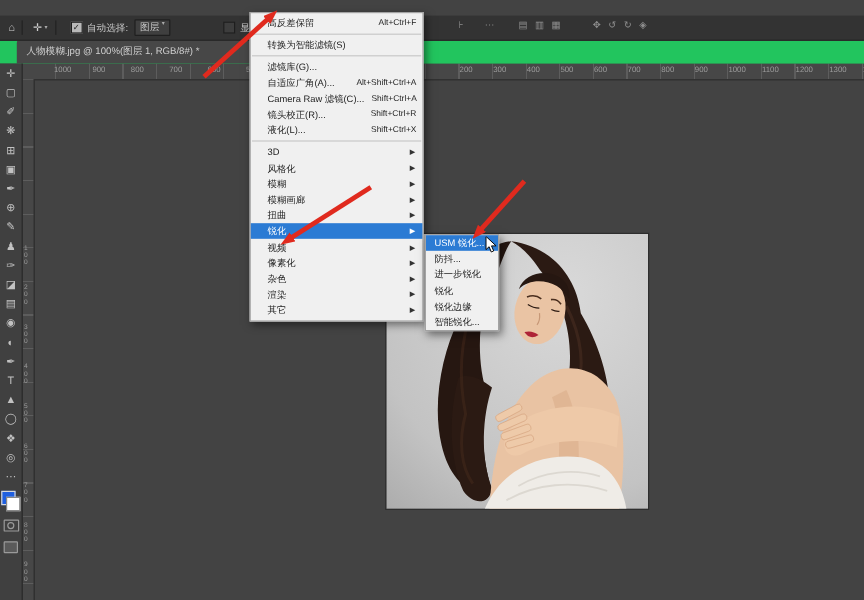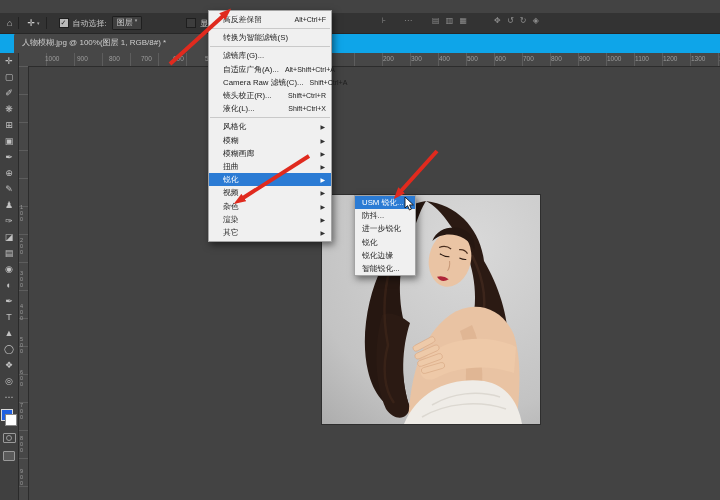--- a/index.html
+++ b/index.html
@@ -24,21 +24,21 @@
   .ob-divider{width:1px;height:12px;background:#222;margin:0 6px;}
   .checkbox{width:8px;height:8px;background:#b9b9b9;border:1px solid #1e1e1e;display:inline-flex;
             align-items:center;justify-content:center;font-size:7px;color:#222;margin-left:6px;}
   .checkbox.empty{background:#3d3d3d;}
   .ob-label{margin-left:4px;white-space:nowrap;}
   .ob-select{display:inline-flex;border:1px solid #1f1f1f;background:#3f3f3f;
              height:12px;padding:0 4px;margin-left:5px;border-radius:1px;}
   .ob-right-icon{position:absolute;top:3px;font-size:8px;color:#8d8d8d;letter-spacing:2px;white-space:nowrap;}
 
   
-  .tabbar{position:absolute;top:33px;left:0;right:0;height:20px;background:#0ea5e9;z-index:8;}
+  .tabbar{position:absolute;top:33px;left:0;right:0;height:20px;background:#22c55e;z-index:8;}
   .tab{position:absolute;left:14px;top:0;height:20px;width:202px;background:#474747;color:#cfcfcf;
        font-size:8px;line-height:20px;padding:0 8px;border-radius:3px 3px 0 0;white-space:nowrap;
        overflow:hidden;box-sizing:border-box;}
 
   
   .hruler{position:absolute;top:53px;left:18px;right:0;height:13px;background:#474747;
           border-bottom:1px solid #2c2c2c;z-index:7;overflow:hidden;
           background-image:repeating-linear-gradient(90deg,#5d5d5d 0 1px,transparent 1px 28px);}
   .hnum{position:absolute;top:2px;font-size:6.5px;color:#9c9c9c;}
   .vruler{position:absolute;top:66px;left:18px;width:10px;bottom:0;background:#474747;
@@ -59,21 +59,21 @@
             display:flex;align-items:center;justify-content:center;}
   .mask-btn i{width:4px;height:4px;border:1px solid #9a9a9a;border-radius:50%;display:block;}
   .screen-btn{width:10px;height:8px;border:1px solid #9a9a9a;border-radius:1px;margin:8px auto 0;background:#5a5a5a;}
 
   
   .canvas{position:absolute;top:66px;left:28px;right:0;bottom:0;background:#434343;z-index:1;}
   .photo{position:absolute;left:322px;top:195px;width:218px;height:229px;z-index:2;box-shadow:0 0 0 1px #2e2e2e;}
   .photo svg{display:block;}
 
   
-  .menu{position:absolute;left:208px;top:10px;width:124px;background:#f0f0f0;border:1px solid #a3a3a3;
+  .menu{position:absolute;left:208px;top:10px;width:145px;background:#f0f0f0;border:1px solid #a3a3a3;
         box-shadow:2px 3px 7px rgba(0,0,0,.5);z-index:20;padding:2px 0;box-sizing:border-box;}
   .mi{display:flex;align-items:center;height:13.2px;padding:0 5px 0 14px;color:#1d1d1d;
       font-size:7.8px;white-space:nowrap;}
   .mi .sc{margin-left:auto;font-size:7px;padding-left:6px;}
   .mi .sub{margin-left:auto;font-size:6px;color:#333;padding-right:1px;}
   .mi.hl{background:#2b7bd4;color:#fff;}
   .mi.hl .sub{color:#fff;}
   .sep{height:1px;background:#c9c9c9;margin:2px 1px;}
 
   
@@ -258,20 +258,24 @@
       <div class="mi">
         <span class="lbl">镜头校正(R)...</span>
         <span class="sc">Shift+Ctrl+R</span>
       </div>
       <div class="mi">
         <span class="lbl">液化(L)...</span>
         <span class="sc">Shift+Ctrl+X</span>
       </div>
       <div class="sep"></div>
       <div class="mi">
+        <span class="lbl">3D</span>
+        <span class="sub">▶</span>
+      </div>
+      <div class="mi">
         <span class="lbl">风格化</span>
         <span class="sub">▶</span>
       </div>
       <div class="mi">
         <span class="lbl">模糊</span>
         <span class="sub">▶</span>
       </div>
       <div class="mi">
         <span class="lbl">模糊画廊</span>
         <span class="sub">▶</span>
@@ -279,20 +283,24 @@
       <div class="mi">
         <span class="lbl">扭曲</span>
         <span class="sub">▶</span>
       </div>
       <div class="mi hl">
         <span class="lbl">锐化</span>
         <span class="sub">▶</span>
       </div>
       <div class="mi">
         <span class="lbl">视频</span>
+        <span class="sub">▶</span>
+      </div>
+      <div class="mi">
+        <span class="lbl">像素化</span>
         <span class="sub">▶</span>
       </div>
       <div class="mi">
         <span class="lbl">杂色</span>
         <span class="sub">▶</span>
       </div>
       <div class="mi">
         <span class="lbl">渲染</span>
         <span class="sub">▶</span>
       </div>

